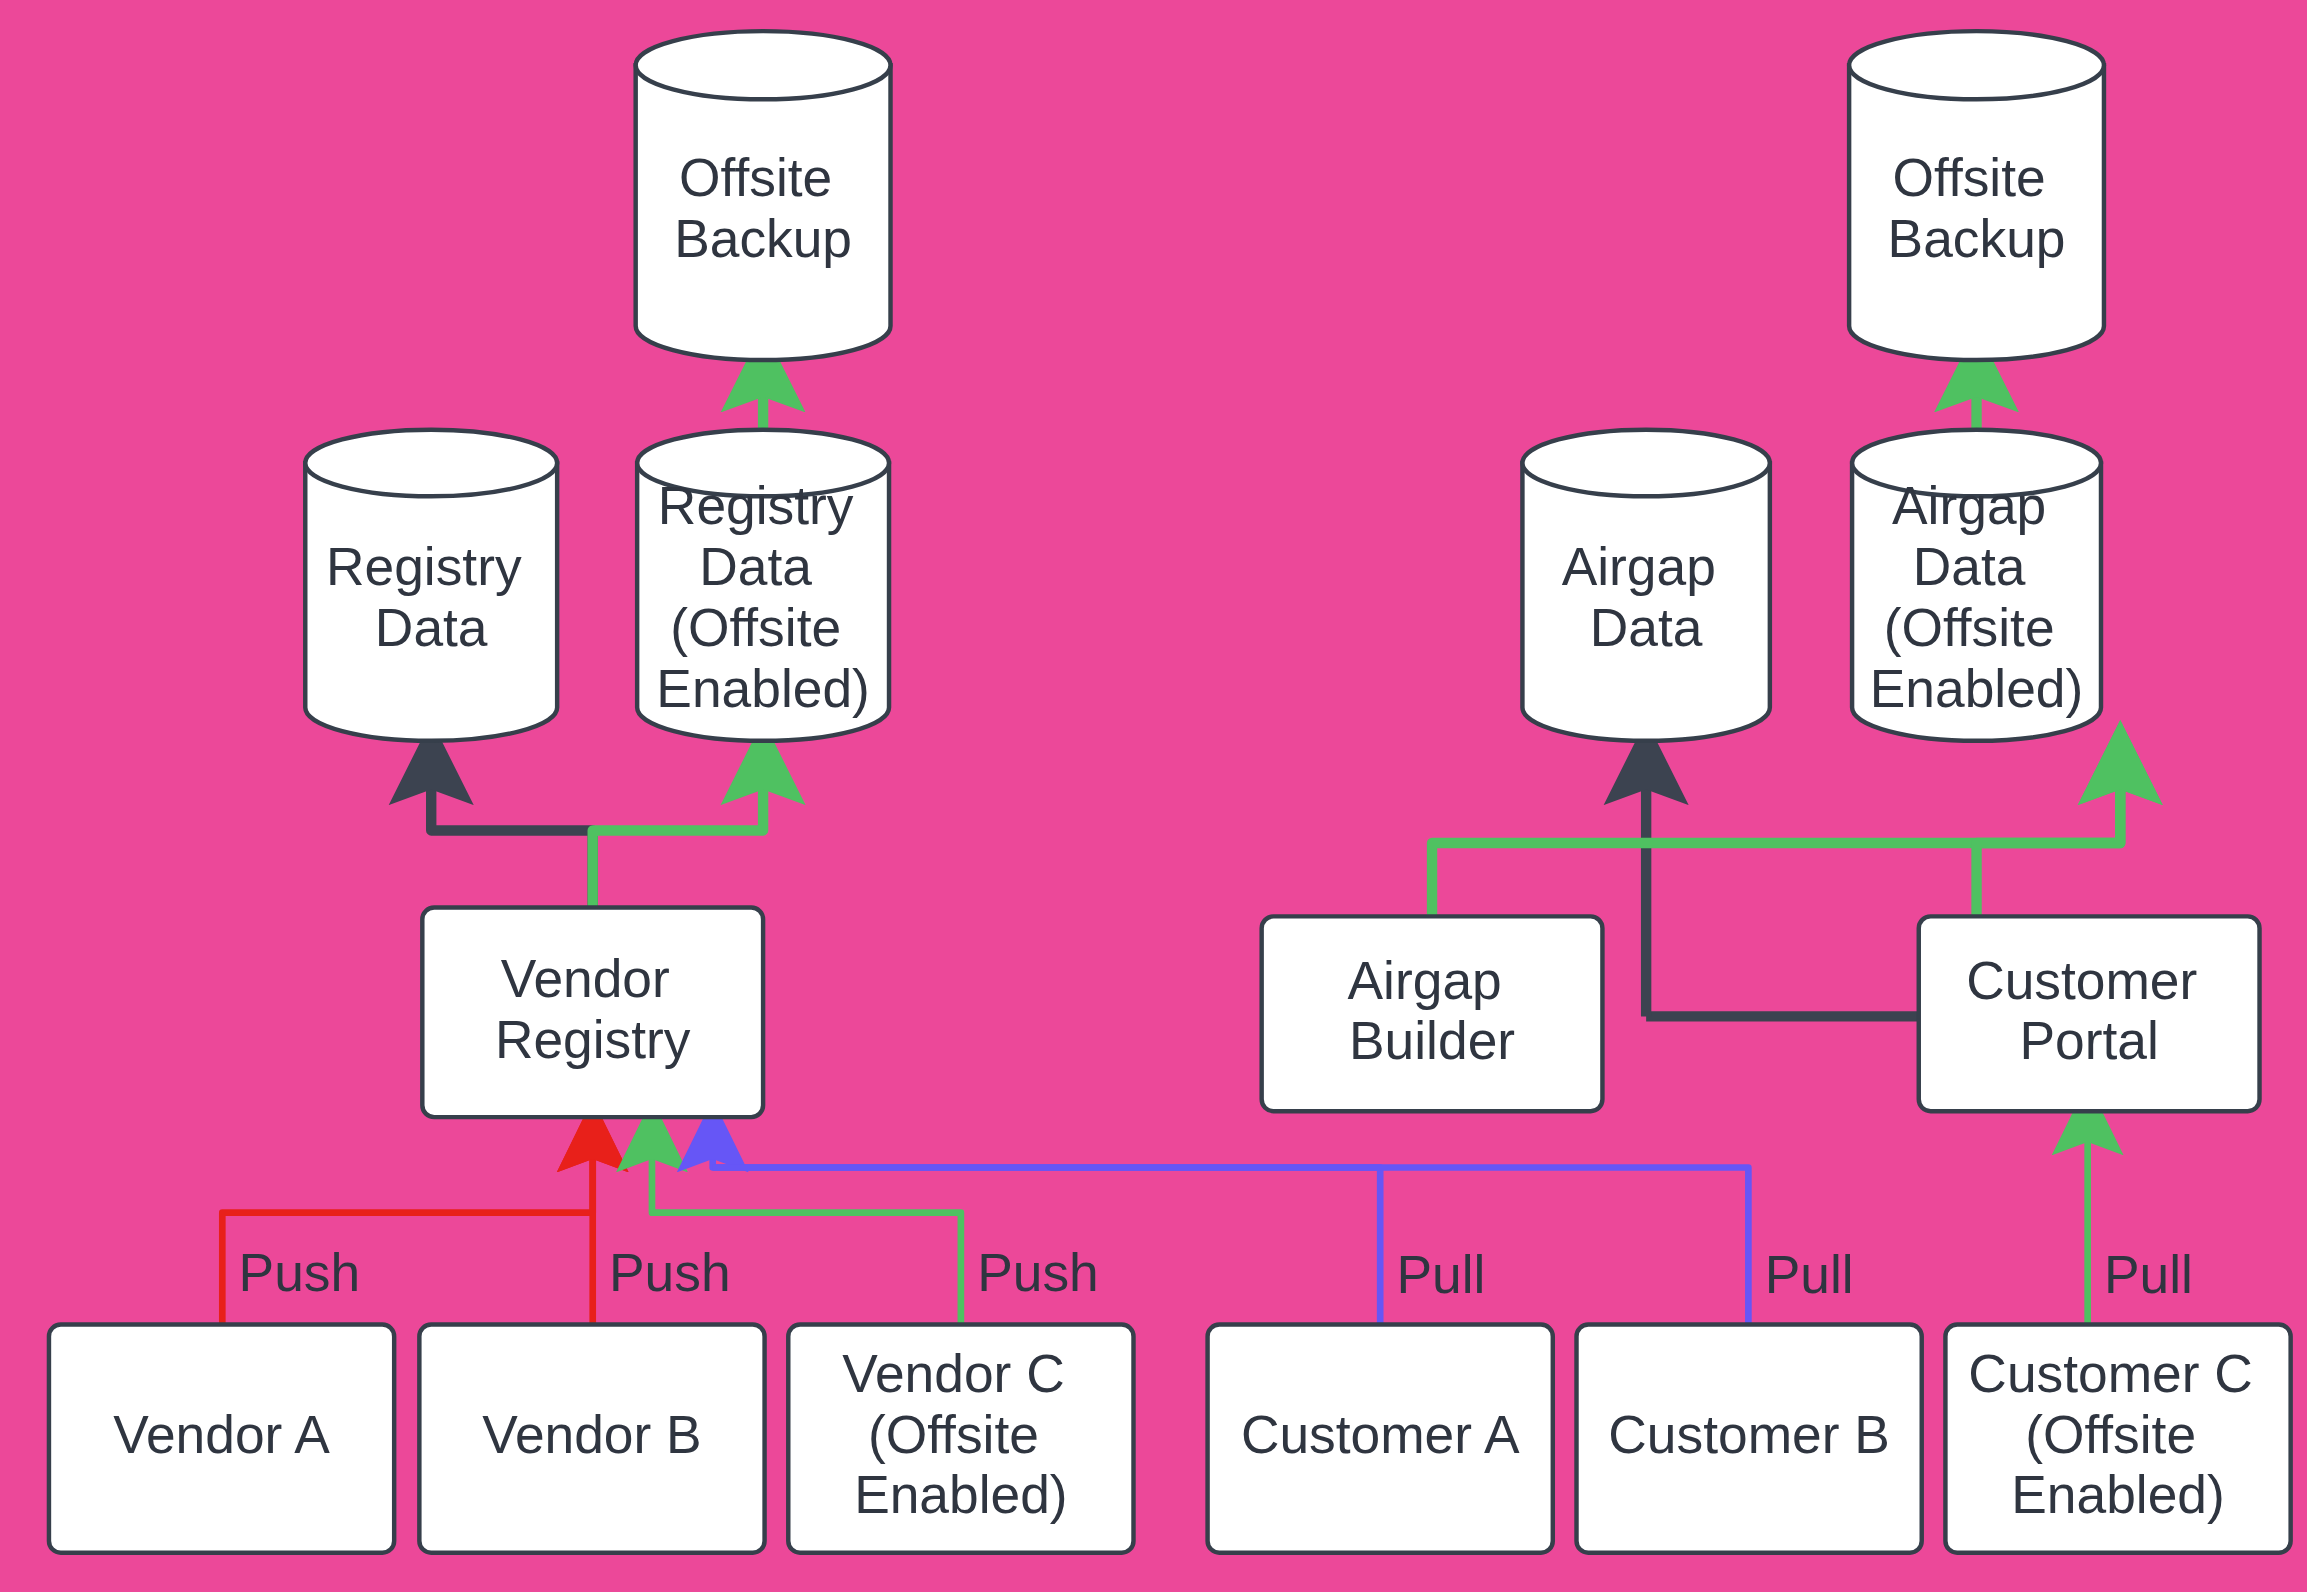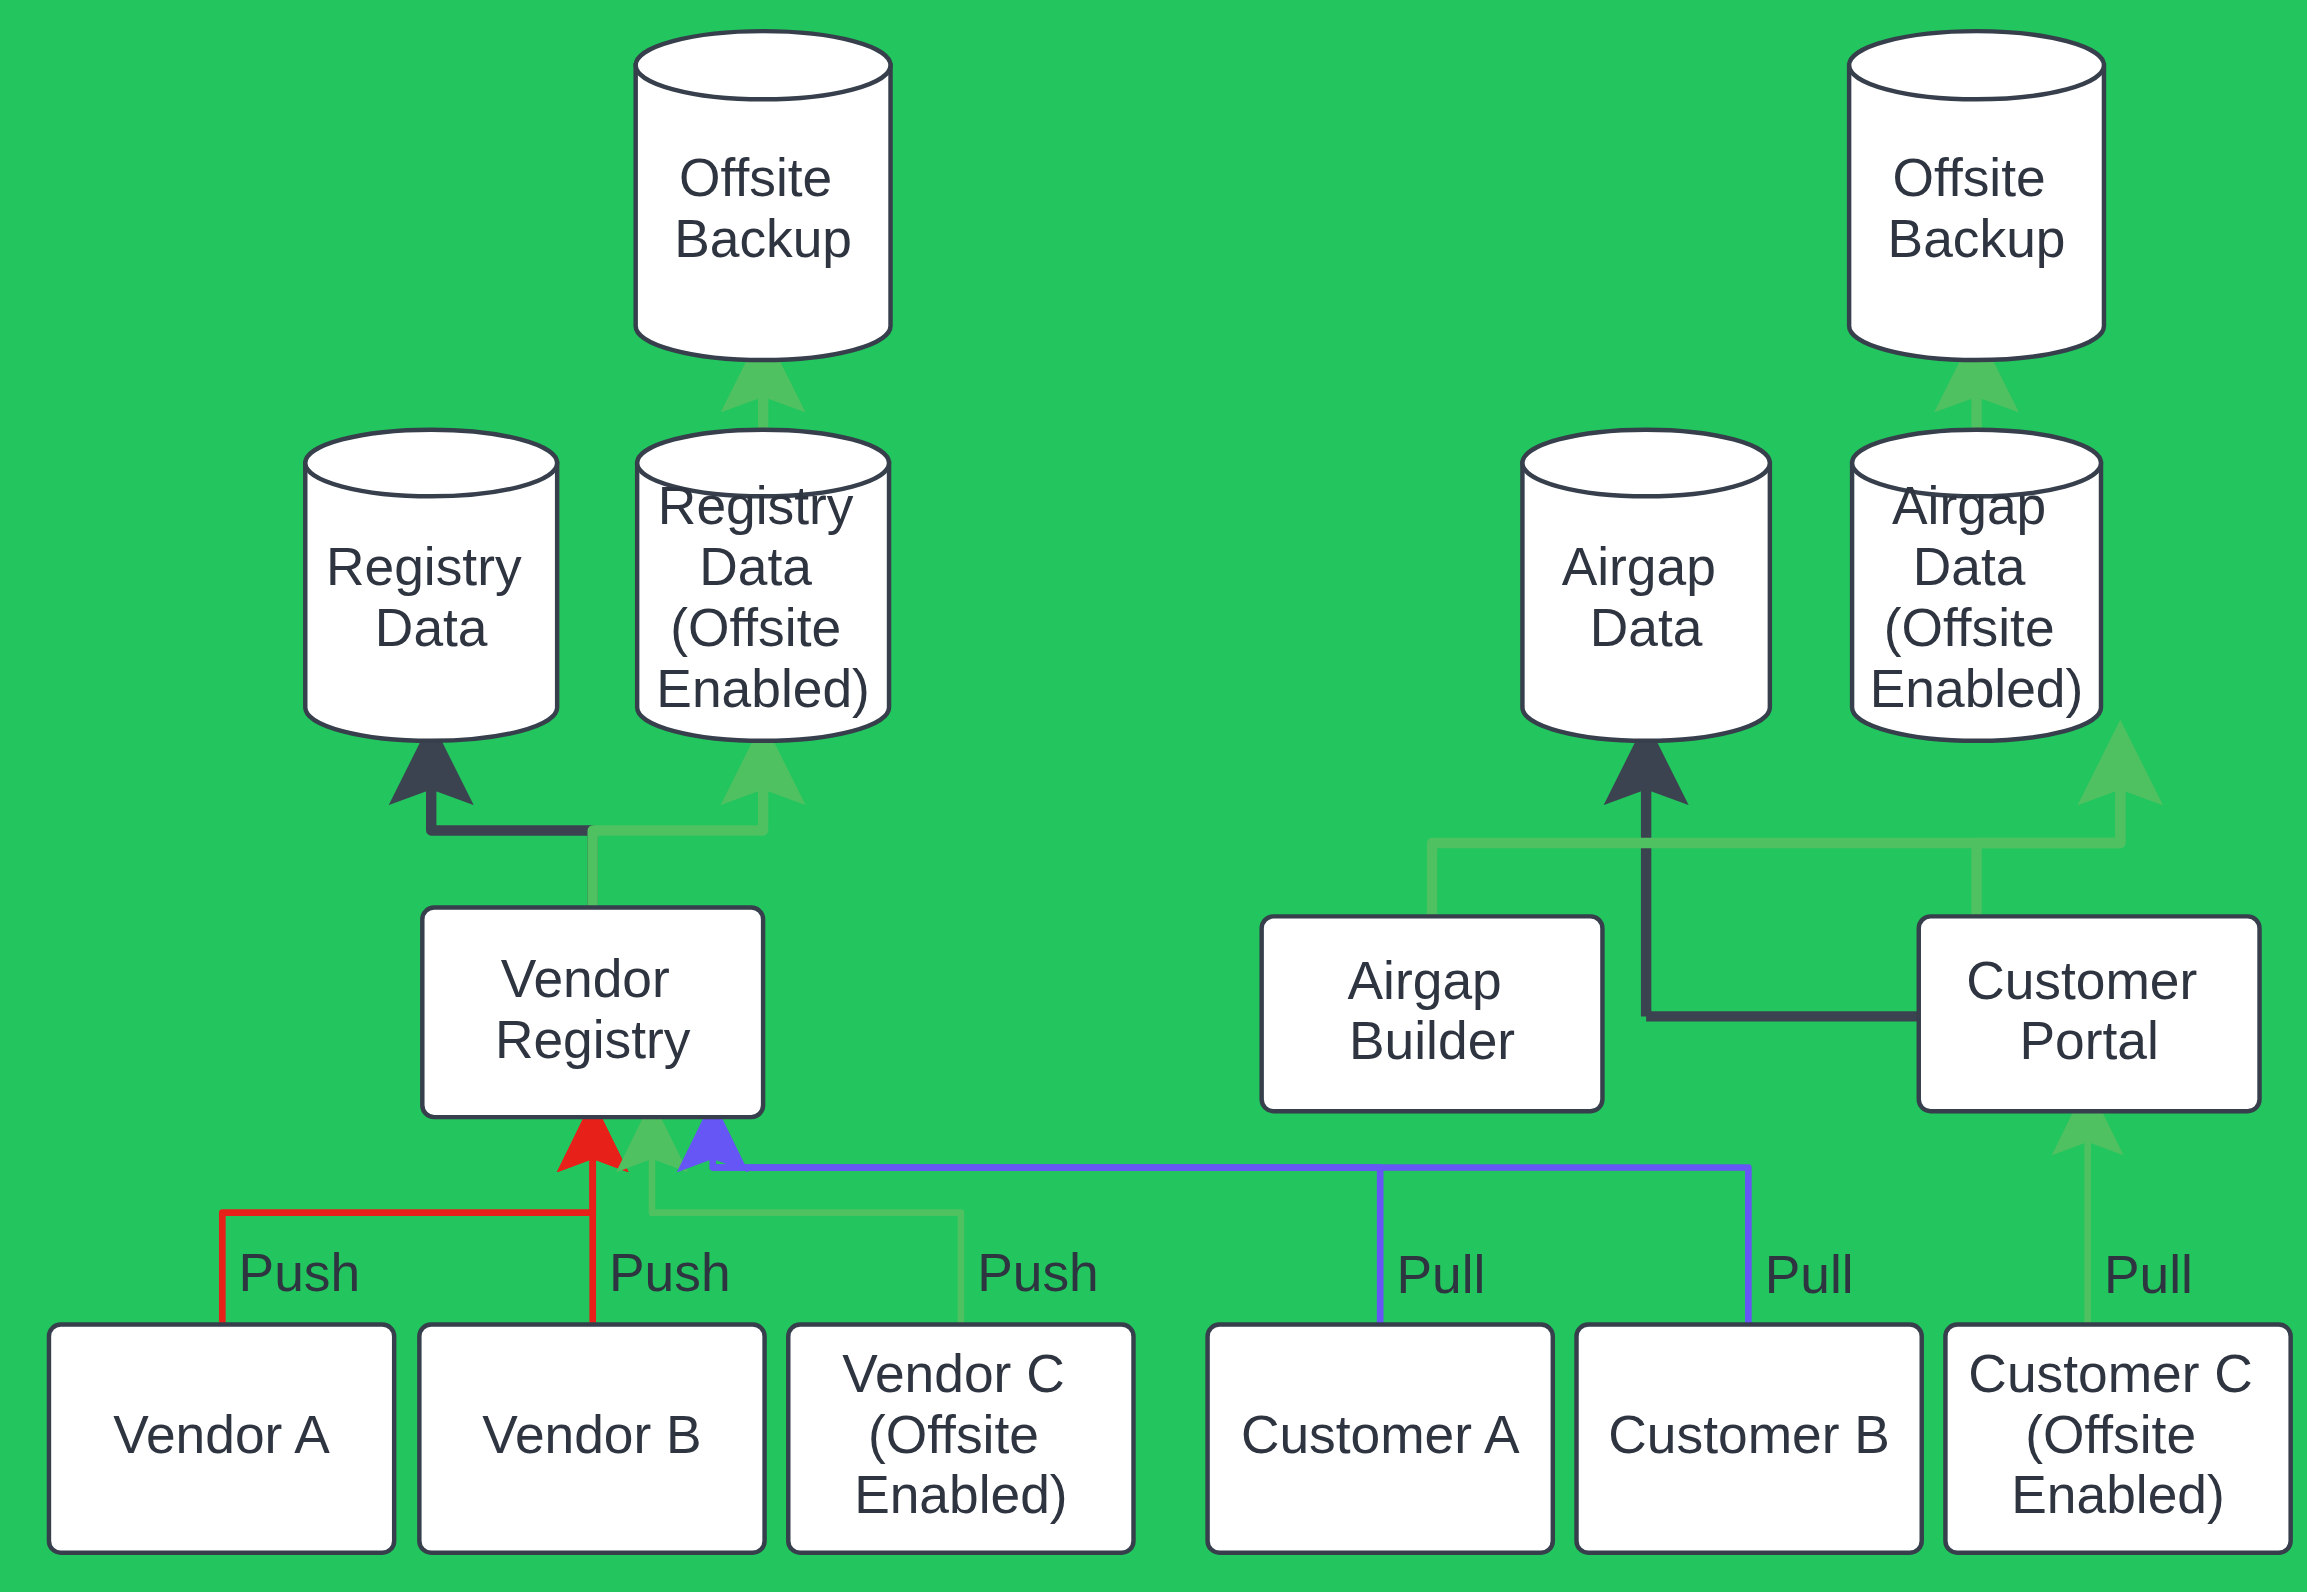--- a/index.html
+++ b/index.html
@@ -1,17 +1,17 @@
 <!DOCTYPE html>
 <html style="font-size:12px"><head>
 <meta charset="utf-8">
 <style>
   html,body{margin:0;padding:0;background:#ffffff;}
   body{font-family:"Liberation Sans",sans-serif;}
-  #stage{position:relative;width:2307px;height:1592px;background:#22c55e;overflow:hidden;}
+  #stage{position:relative;width:2307px;height:1592px;background:#ec4899;overflow:hidden;}
   svg#diagram{position:absolute;left:0;top:0;width:2307px;height:1592px;display:block;}
   .node-shape{fill:#ffffff;stroke:#363F4B;stroke-width:6;}
   .node-label{fill:#2F3540;font-family:"Liberation Sans",sans-serif;font-size:72px;text-anchor:middle;dominant-baseline:middle;}
   .edge{fill:none;stroke-width:14;stroke-linecap:butt;stroke-linejoin:round;}
   .edge-thin{fill:none;stroke-width:9;stroke-linecap:butt;stroke-linejoin:round;}
   .edge-label{fill:#2F3540;font-family:"Liberation Sans",sans-serif;font-size:72px;text-anchor:start;dominant-baseline:middle;}
 </style>
 </head>
 <body>
 

